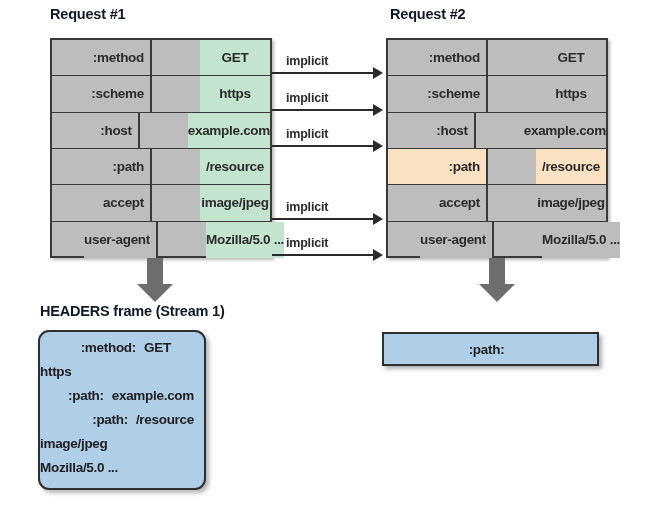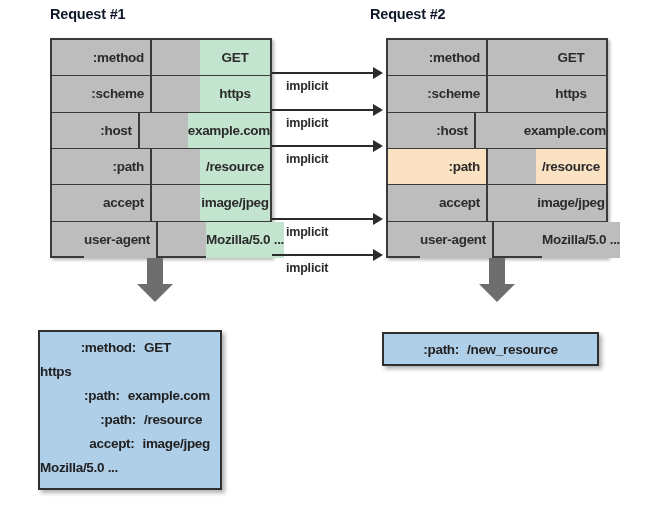--- a/index.html
+++ b/index.html
@@ -27,21 +27,21 @@
   
   .caption {
     position: absolute;
     font-size: 14.5px;
     font-weight: 700;
     letter-spacing: -0.2px;
     color: #0f172a;
     white-space: nowrap;
   }
   #req1-caption { left: 50px; top: 6px; }
-  #req2-caption { left: 370px; top: 6px; }
+  #req2-caption { left: 390px; top: 6px; }
   #frame1-caption { left: 40px; top: 303px; }
   #frame2-caption { left: 382px; top: 303px; }
 
   
   .req-table {
     position: absolute;
     border: 2px solid #3a3a3a;
     box-sizing: border-box;
     background: #bdbdbd;
     box-shadow: 2px 2px 3px rgba(0,0,0,0.28);
@@ -93,21 +93,20 @@
   .fill-peach .cell-value { background: #fae2c3; }
 
   
   .implicit-label {
     position: absolute;
     font-size: 12.5px;
     font-weight: 700;
     letter-spacing: -0.2px;
     color: #2b2b2b;
     white-space: nowrap;
-    margin-top: 25px;
   }
   .h-arrow {
     position: absolute;
     height: 2px;
     background: #2b2b2b;
   }
   .h-arrow::after {
     content: "";
     position: absolute;
     right: -9px;
@@ -142,21 +141,21 @@
   }
 
   
   .frame-box {
     position: absolute;
     background: #afcee8;
     border: 2.5px solid #2f2f2f;
     box-sizing: border-box;
     box-shadow: 3px 3px 4px rgba(0,0,0,0.3);
   }
-  #frame1-box { left: 38px; top: 330px; width: 184px; height: 160px; padding: 8px 10px 8px 0; }
+  #frame1-box { left: 38px; top: 330px; width: 168px; height: 160px; padding: 8px 10px 8px 0; border-radius: 11px; }
   #frame2-box { left: 382px; top: 332px; width: 217px; height: 34px; }
 
   .frame-line {
     display: flex;
     align-items: baseline;
     height: 24px;
     font-size: 13.5px;
     font-weight: 700;
     letter-spacing: -0.3px;
     color: #212121;
@@ -253,45 +252,44 @@
 
   <div class="down-arrow" style="left:137px; top:258px;">
     <div class="shaft"></div>
     <div class="head"></div>
   </div>
   <div class="down-arrow" style="left:479px; top:258px;">
     <div class="shaft"></div>
     <div class="head"></div>
   </div>
 
+  <div class="caption" id="frame1-caption">HEADERS frame (Stream 1)</div>
   <div class="frame-box" id="frame1-box">
       <div class="frame-line">
         <span class="fname">:method:</span>
         <span class="fvalue">GET</span>
       </div>
       <div class="frame-line">
         <span class="fvalue">https</span>
       </div>
       <div class="frame-line">
         <span class="fname">:path:</span>
         <span class="fvalue">example.com</span>
       </div>
       <div class="frame-line">
         <span class="fname">:path:</span>
         <span class="fvalue">/resource</span>
       </div>
       <div class="frame-line">
-        <span class="fname">accept:</span>
         <span class="fvalue">image/jpeg</span>
       </div>
       <div class="frame-line">
         <span class="fvalue">Mozilla/5.0 ...</span>
       </div>
     </div>
 
   <div class="frame-box" id="frame2-box">
       <div class="frame-line">
         <span class="fname">:path:</span>
-        <span class="fvalue">/new_resource</span>
       </div>
     </div>
 
 </div>
 
 </body></html>

